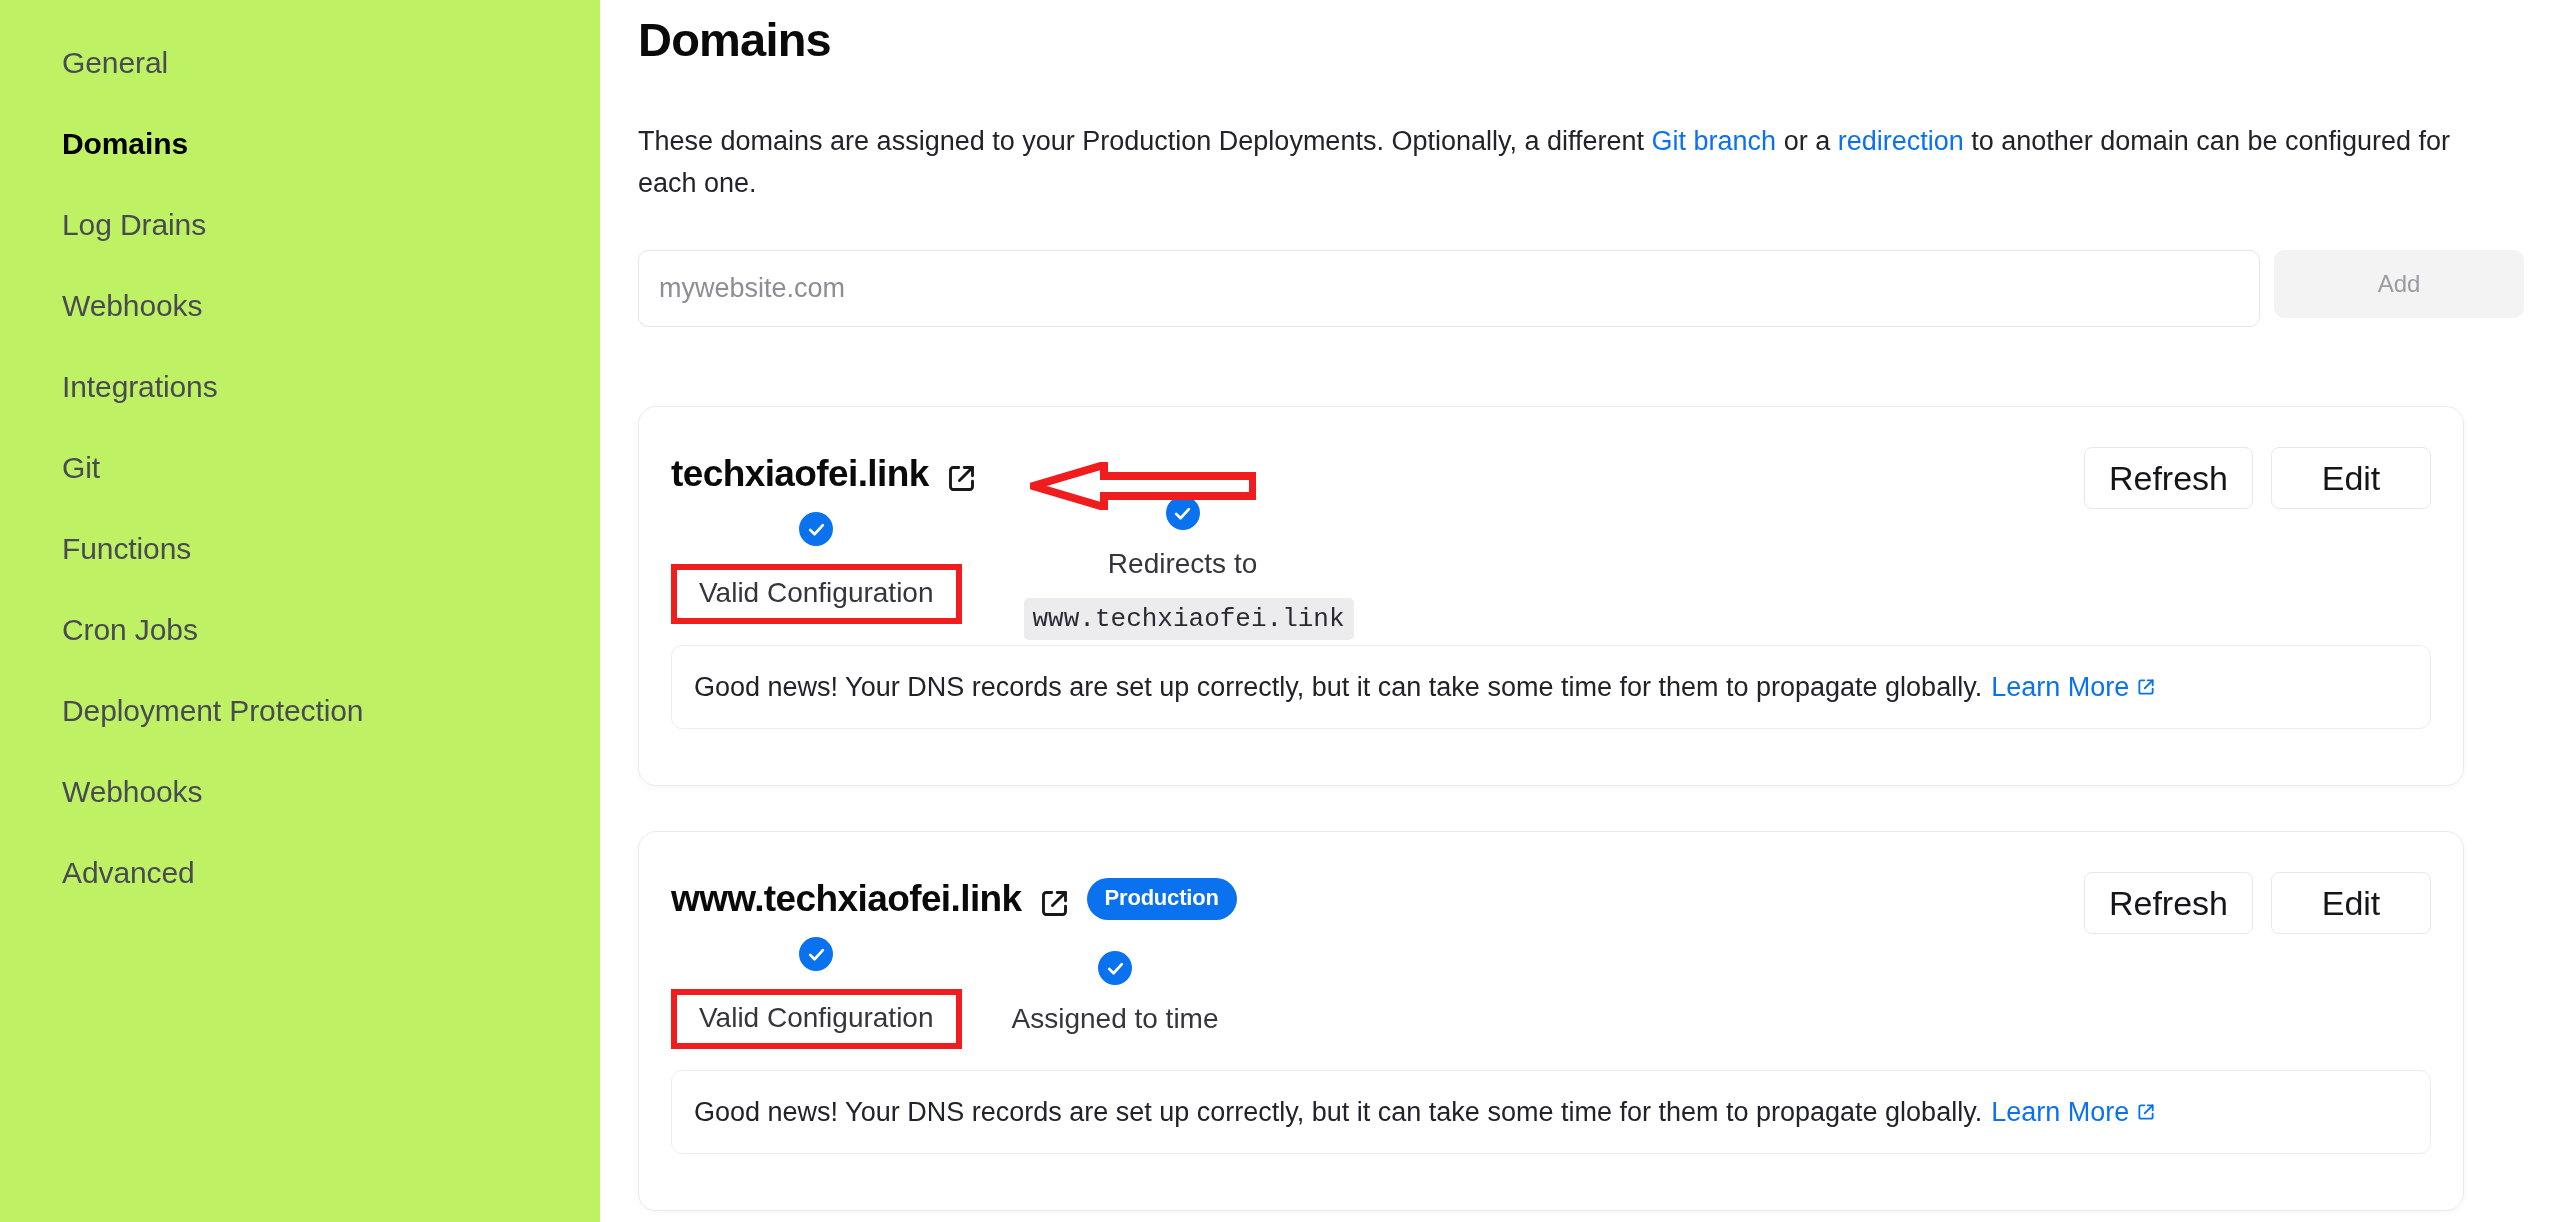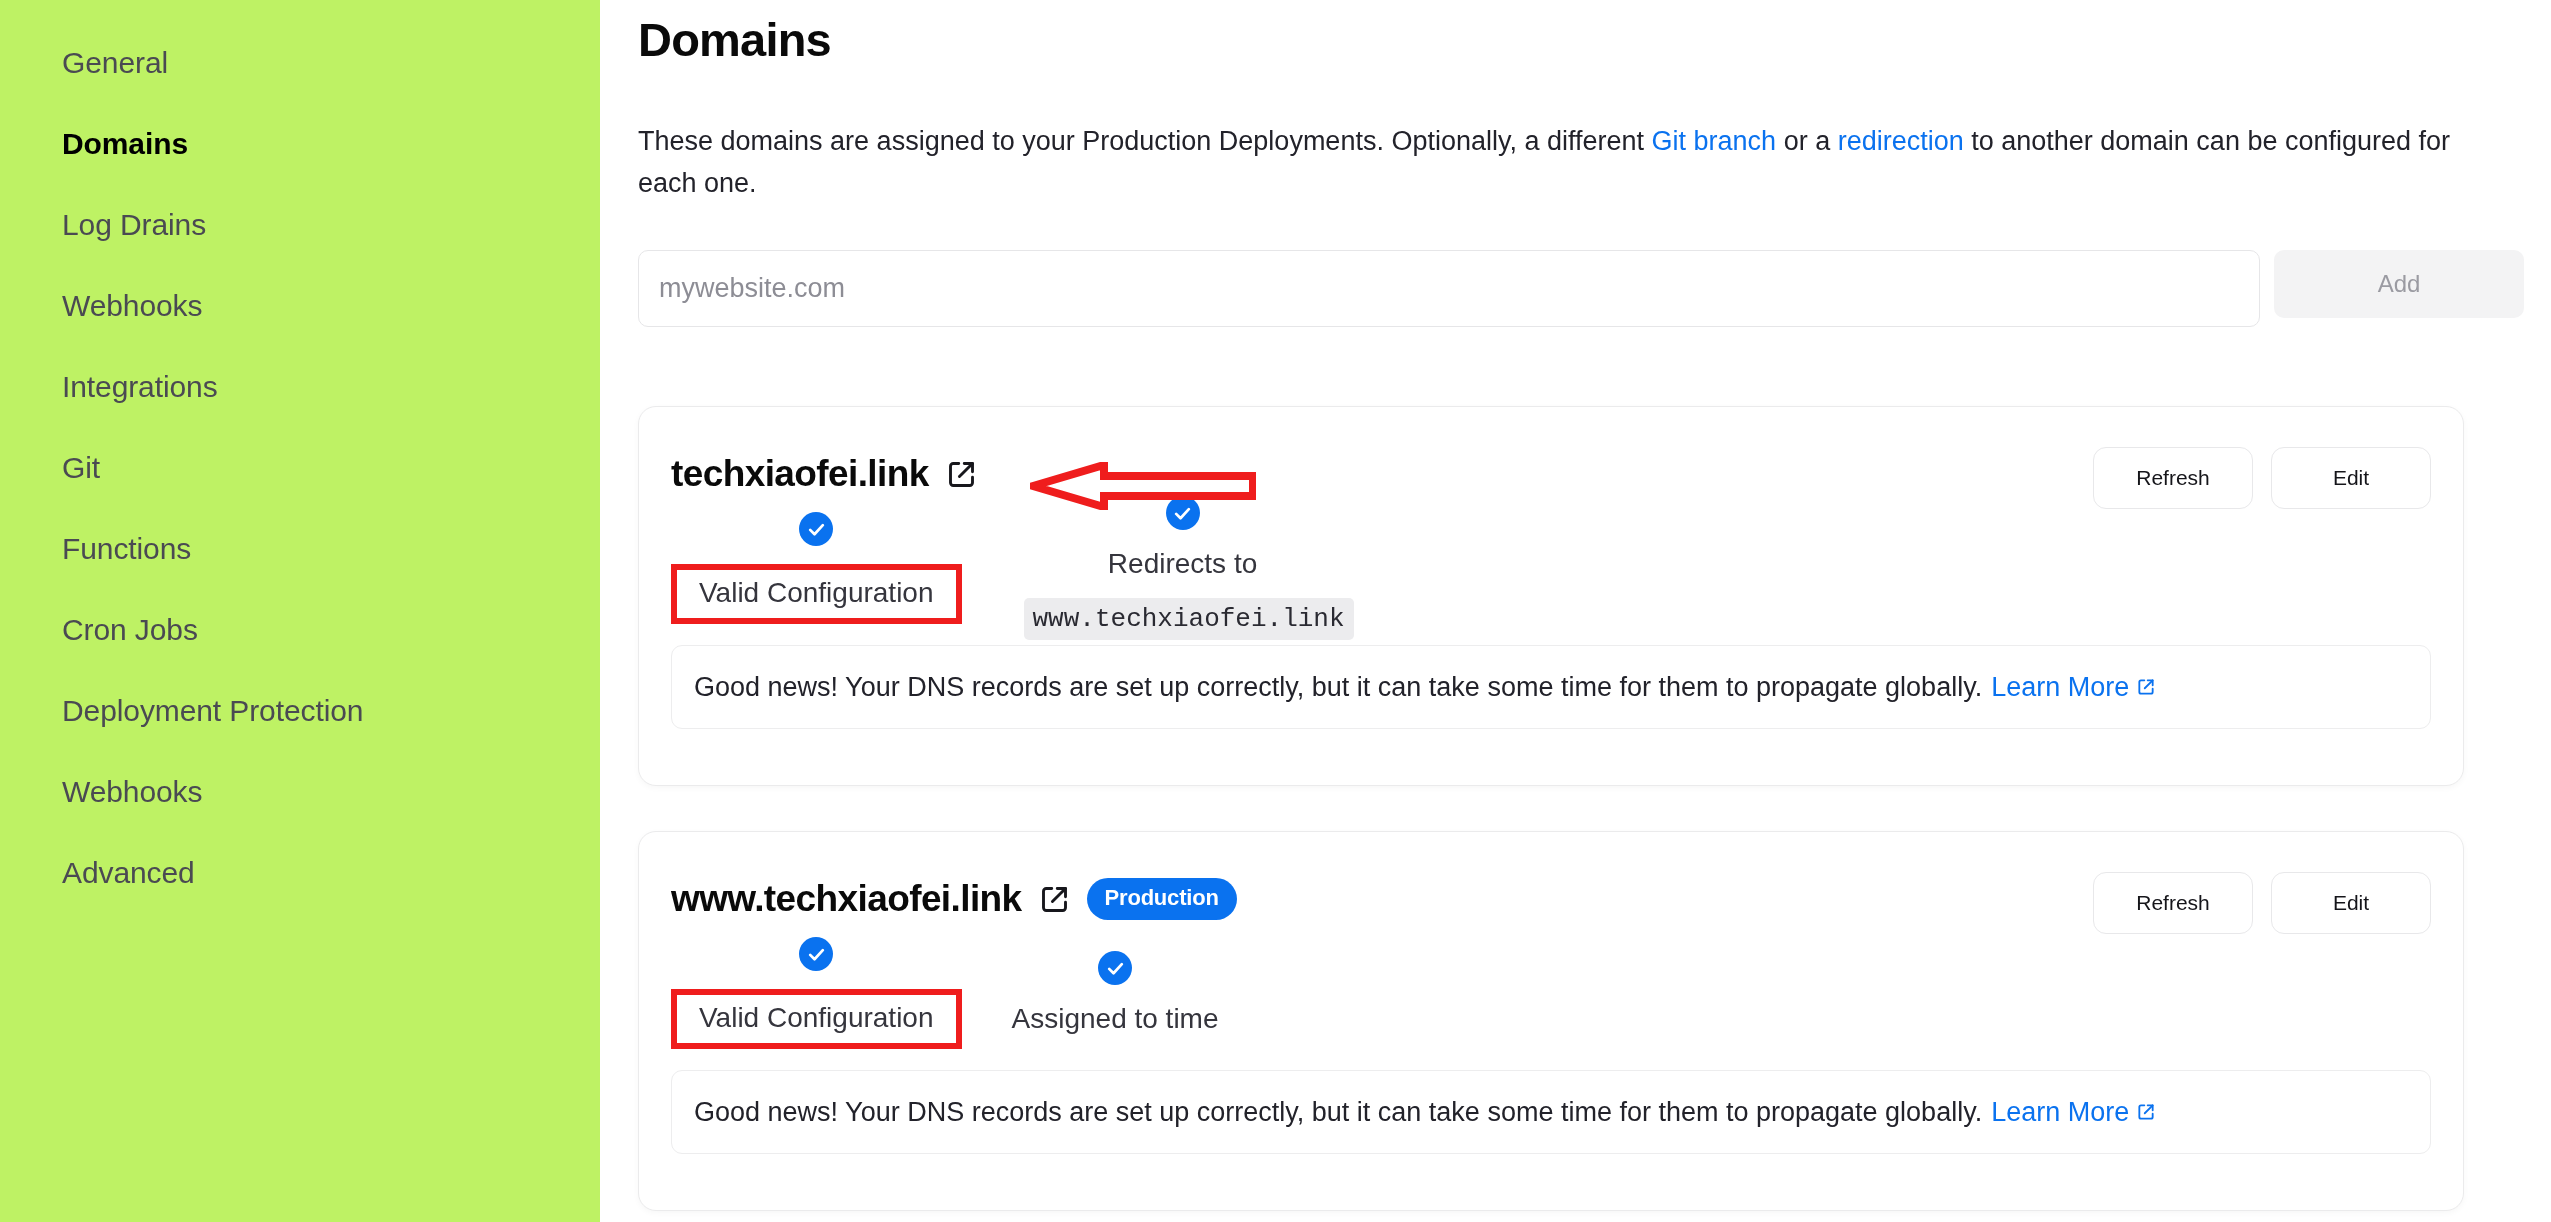--- a/index.html
+++ b/index.html
@@ -114,21 +114,21 @@
     border-radius: 18px;
     box-shadow: 0 2px 6px rgba(0,0,0,0.035);
   }
   #card-0 { top: 406px; height: 380px; }
   #card-1 { top: 831px; height: 380px; }
 
   .card-head {
     position: absolute;
     left: 32px; top: 46px;
     display: flex;
-    align-items: center;
+    align-items: flex-end;
     gap: 16px;
   }
   .domain-name {
     font-size: 37px;
     font-weight: bold;
     color: #0a0a0a;
     letter-spacing: -0.6px;
     white-space: nowrap;
   }
   .ext-icon { display: inline-flex; align-items: center; }
@@ -146,23 +146,23 @@
   .card-actions {
     position: absolute;
     right: 32px; top: 40px;
     display: flex;
     gap: 18px;
   }
   .ghost-btn {
     min-width: 160px;
     height: 62px;
     border: 1.5px solid #e8e8ea;
-    border-radius: 13px;
-    background: #ffffff;
-    font-size: 21px;
+    border-radius: 8px;
+    background: #ffffff;
+    font-size: 34px;
     font-family: "Liberation Sans", sans-serif;
     color: #15151a;
     cursor: pointer;
     padding: 8px 24px;
   }
 
   .status-row {
     position: absolute;
     left: 32px; top: 132px;
     display: flex;

